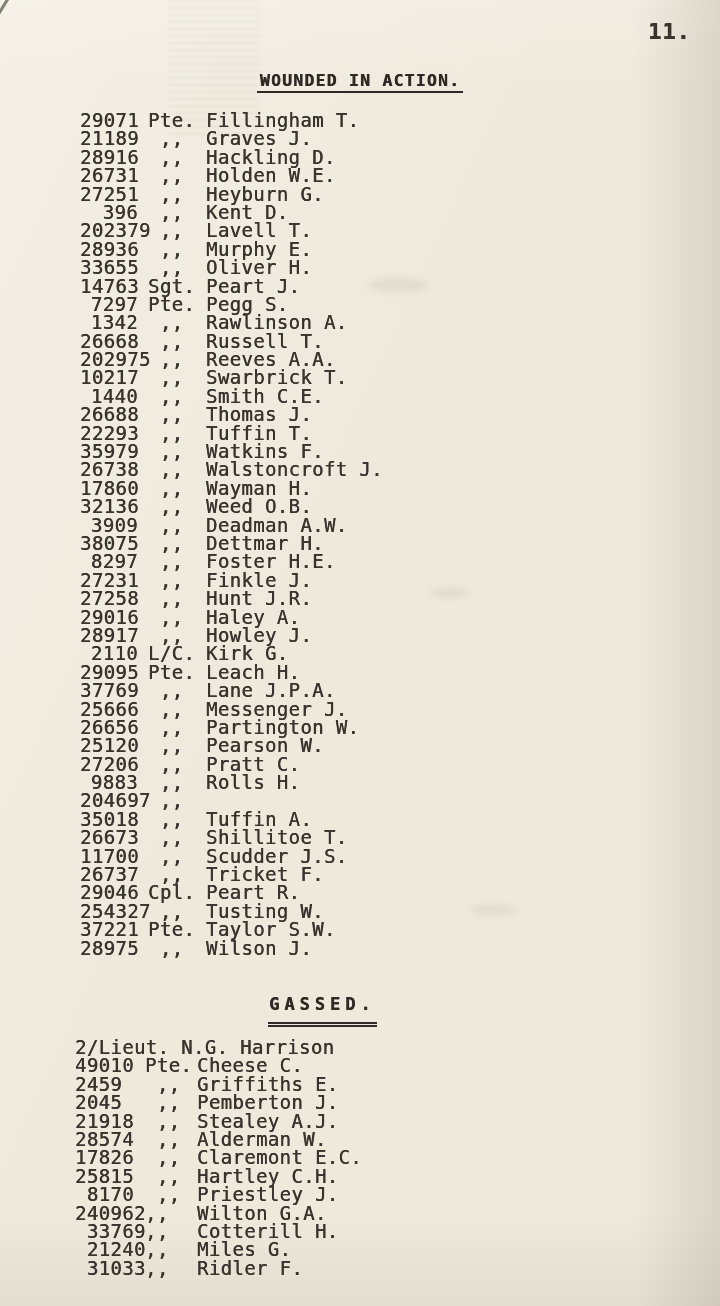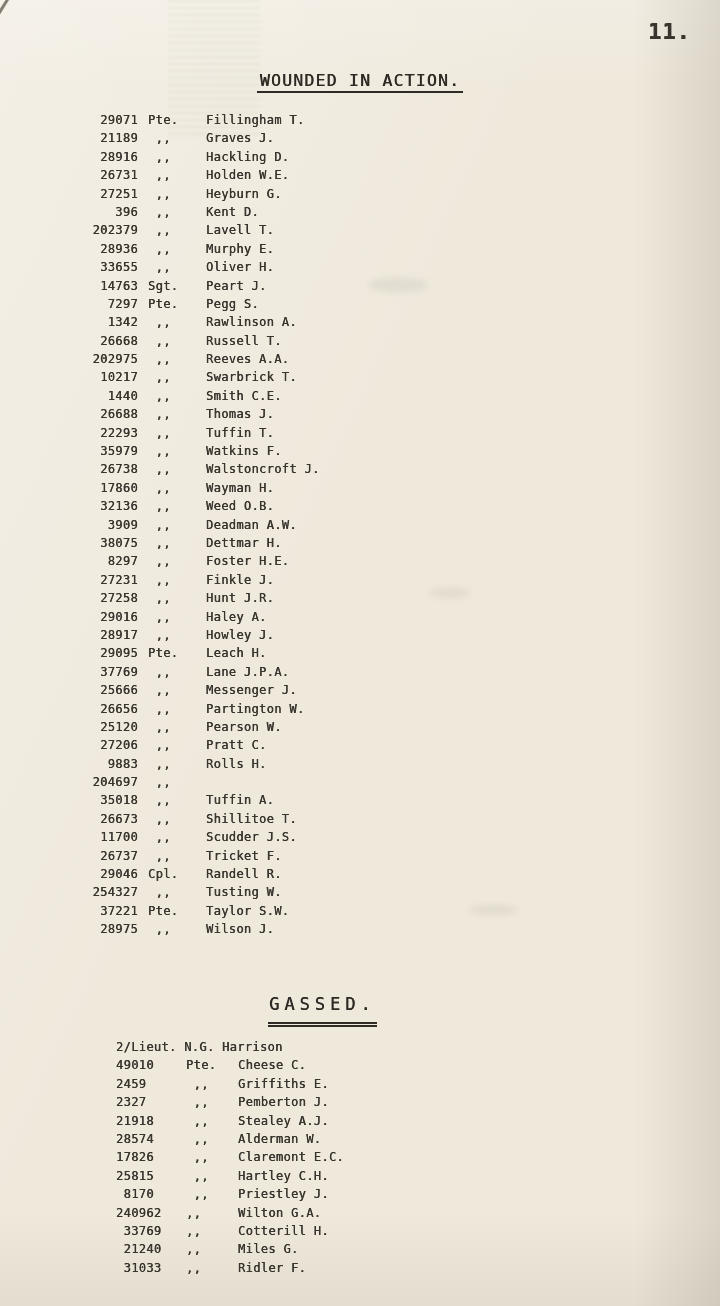--- a/index.html
+++ b/index.html
@@ -48,21 +48,21 @@
   .smudge.s2 { left: 430px; top: 588px; width: 40px; height: 10px; }
   .smudge.s3 { left: 470px; top: 905px;  width: 48px; height: 10px; }
 
   .page-number {
     position: absolute; top: 19px; left: 648px;
     font-size: 22px; font-weight: bold; letter-spacing: 1px;
     text-shadow: .4px 0 0 currentColor;
   }
   .title {
     position: absolute;
-    font-weight: normal;
+    font-weight: bold;
     color: #2f2a25;
     text-shadow: .4px 0 0 currentColor;
   }
   .title-wounded {
     top: 71px; left: 0; width: 720px;
     text-align: center;
     font-size: 16.5px; letter-spacing: 1.2px;
   }
   .title-wounded .underline {
     display: inline-block;
@@ -72,30 +72,30 @@
   .title-gassed {
     top: 994px; left: 268px;
     font-size: 17px; letter-spacing: 5px;
   }
   .title-gassed .underline {
     display: inline-block;
     padding: 0 1px 8px 1px;
     border-bottom: 5px double #2f2a25;
   }
 
-  .list { position: absolute; font-size: 12px; letter-spacing: .35px; }
+  .list { position: absolute; font-size: 19px; letter-spacing: .35px; }
   .list .row { display: flex; height: 18.4px; line-height: 18.4px;
                text-shadow: .35px 0 0 currentColor; }
   .list span { white-space: pre; }
 
   .list-wounded { top: 111px; left: 80px; }
   .list-wounded .num  { display: inline-block; width: 58px; text-align: right; }
   .list-wounded .rank { display: inline-block; width: 58px; margin-left: 10px; }
 
-  .list-gassed { top: 1038px; left: 75px; margin-left: 41px; }
+  .list-gassed { top: 1038px; left: 75px; }
   .list-gassed .num  { display: inline-block; width: 62px; text-align: left; }
   .list-gassed .rank { display: inline-block; width: 52px; margin-left: 8px; }
 
   .list .full { display: inline-block; }
 </style>
 </head>
 <body>
 
 <div class="paper">
   <div class="nick"></div>
@@ -250,20 +250,25 @@
         <span class="num">29016</span>
         <span class="rank"> ,,</span>
         <span class="name">Haley A.</span>
       </div>
       <div class="row">
         <span class="num">28917</span>
         <span class="rank"> ,,</span>
         <span class="name">Howley J.</span>
       </div>
       <div class="row">
+        <span class="num">2110</span>
+        <span class="rank">L/C.</span>
+        <span class="name">Kirk G.</span>
+      </div>
+      <div class="row">
         <span class="num">29095</span>
         <span class="rank">Pte.</span>
         <span class="name">Leach H.</span>
       </div>
       <div class="row">
         <span class="num">37769</span>
         <span class="rank"> ,,</span>
         <span class="name">Lane J.P.A.</span>
       </div>
       <div class="row">
@@ -312,21 +317,21 @@
         <span class="name">Scudder J.S.</span>
       </div>
       <div class="row">
         <span class="num">26737</span>
         <span class="rank"> ,,</span>
         <span class="name">Tricket F.</span>
       </div>
       <div class="row">
         <span class="num">29046</span>
         <span class="rank">Cpl.</span>
-        <span class="name">Randell R.</span>
+        <span class="name">Peart R.</span>
       </div>
       <div class="row">
         <span class="num">254327</span>
         <span class="rank"> ,,</span>
         <span class="name">Tusting W.</span>
       </div>
       <div class="row">
         <span class="num">37221</span>
         <span class="rank">Pte.</span>
         <span class="name">Taylor S.W.</span>
@@ -350,21 +355,21 @@
         <span class="num">49010</span>
         <span class="rank">Pte.</span>
         <span class="name">Cheese C.</span>
       </div>
       <div class="row">
         <span class="num">2459</span>
         <span class="rank"> ,,</span>
         <span class="name">Griffiths E.</span>
       </div>
       <div class="row">
-        <span class="num">2327</span>
+        <span class="num">2045</span>
         <span class="rank"> ,,</span>
         <span class="name">Pemberton J.</span>
       </div>
       <div class="row">
         <span class="num">21918</span>
         <span class="rank"> ,,</span>
         <span class="name">Stealey A.J.</span>
       </div>
       <div class="row">
         <span class="num">28574</span>

